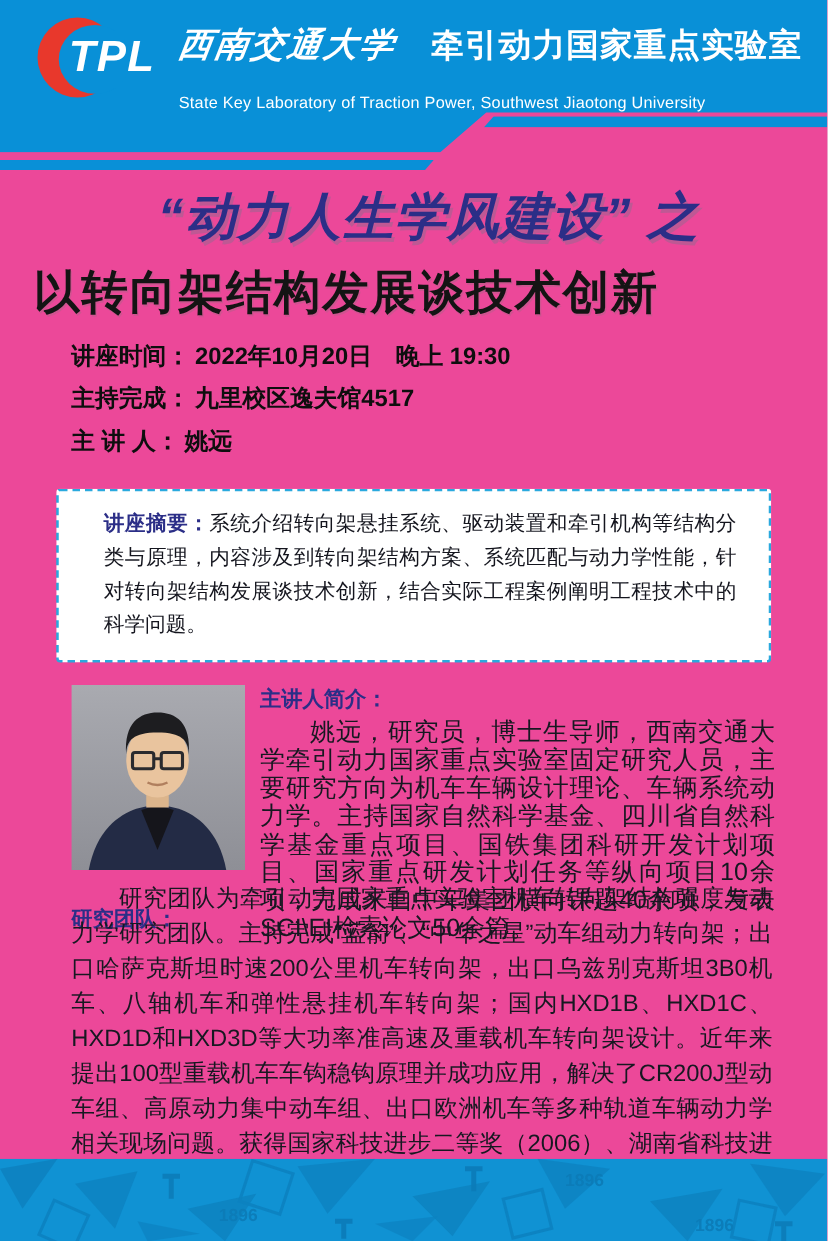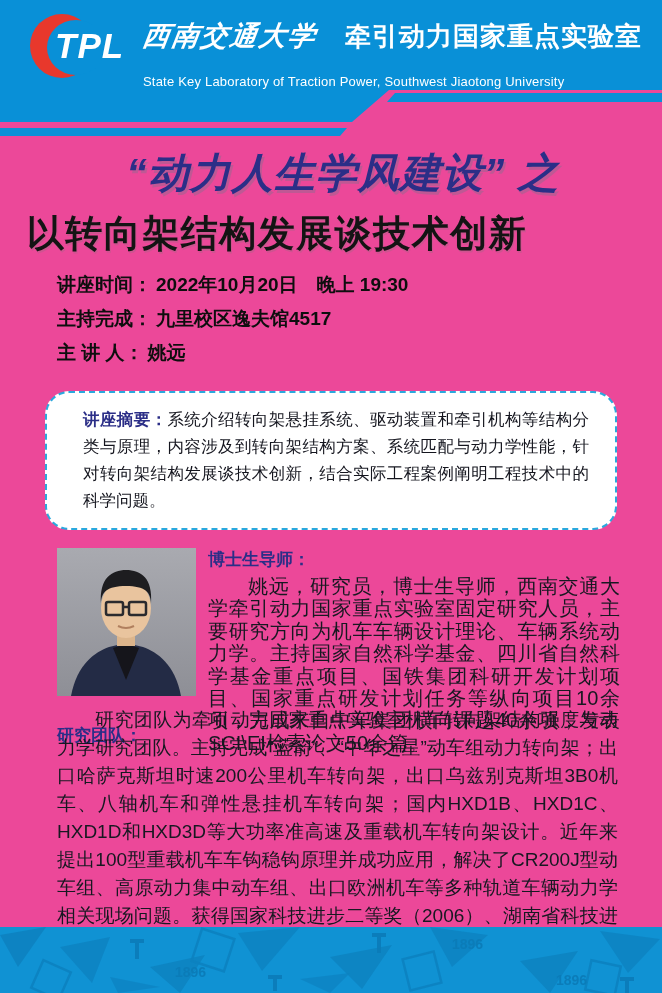--- a/index.html
+++ b/index.html
@@ -49,21 +49,21 @@
   }
 
   
   .info { position:absolute; left:57px; top:272px; }
   .info-row { height:34px; font-size:19px; font-weight:700; color:#0e0e0e; white-space:nowrap; }
   .info-label { margin-right:4px;text-align:center; }
 
   
   .abstract {
     position:absolute; left:45px; top:391px; width:572px;
-    background:#ffffff; border:2px dashed #2aa9de; border-radius:24px;
+    background:#ffffff; border:2px dashed #2aa9de; border-radius:3px;
     padding:13px 26px 14px 36px;
     font-size:16.5px; line-height:27px; text-align:justify; color:#14151e;
   }
   .abstract-label { color:#2b2e87; font-weight:800; }
 
   
   .photo { position:absolute; left:57px; top:548px; width:139px; height:148px; overflow:hidden; }
   .bio { position:absolute; left:208px; top:548px; width:412px; }
   .bio-title { font-size:17px; font-weight:800; color:#2b2e87; }
   .bio-text { margin-top:4px; font-size:20px; line-height:22.4px; text-indent:2em; text-align:justify; color:#171821; }
@@ -141,21 +141,21 @@
 
       <rect x="49" y="54" width="17" height="13" rx="2" fill="none" stroke="#2a2a2e" stroke-width="2.5"></rect>
       <rect x="72" y="54" width="17" height="13" rx="2" fill="none" stroke="#2a2a2e" stroke-width="2.5"></rect>
       <line x1="66" y1="59" x2="72" y2="59" stroke="#2a2a2e" stroke-width="2.5"></line>
 
       <path d="M61 78 Q69 82 77 78" stroke="#b07f5e" stroke-width="2" fill="none"></path>
     </svg>
   </div>
 
   <div class="bio">
-    <div class="bio-title">博士生导师：</div>
+    <div class="bio-title">主讲人简介：</div>
     <div class="bio-text">姚远，研究员，博士生导师，西南交通大学牵引动力国家重点实验室固定研究人员，主要研究方向为机车车辆设计理论、车辆系统动力学。主持国家自然科学基金、四川省自然科学基金重点项目、国铁集团科研开发计划项目、国家重点研发计划任务等纵向项目10余项，完成来自中车集团横向课题40余项，发表SCI\EI检索论文50余篇。</div>
   </div>
 
   <div class="team-title">研究团队：</div>
   <div class="team-text">研究团队为牵引动力国家重点实验室机车转向架结构强度与动力学研究团队。主持完成“蓝箭”、“中华之星”动车组动力转向架；出口哈萨克斯坦时速200公里机车转向架，出口乌兹别克斯坦3B0机车、八轴机车和弹性悬挂机车转向架；国内HXD1B、HXD1C、HXD1D和HXD3D等大功率准高速及重载机车转向架设计。近年来提出100型重载机车车钩稳钩原理并成功应用，解决了CR200J型动车组、高原动力集中动车组、出口欧洲机车等多种轨道车辆动力学相关现场问题。获得国家科技进步二等奖（2006）、湖南省科技进步一等奖（2012，2007）、二等奖（2006）和四川省科技进步一等奖（2005）等多种奖项。</div>
 
   <div class="footer">
     <svg width="662" height="66" viewBox="0 0 662 66" xmlns="http://www.w3.org/2000/svg">
       <rect width="662" height="66" fill="#1092d3"></rect>
       <g fill="#0d82c0" stroke="none">

